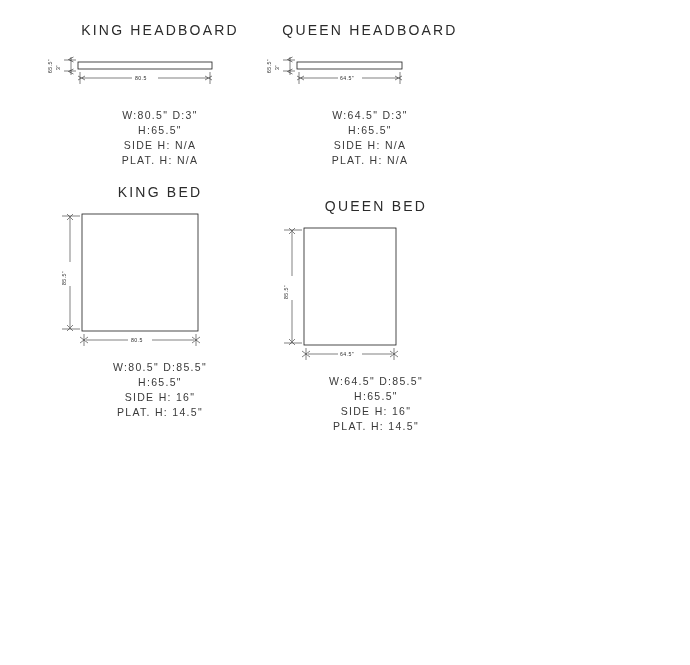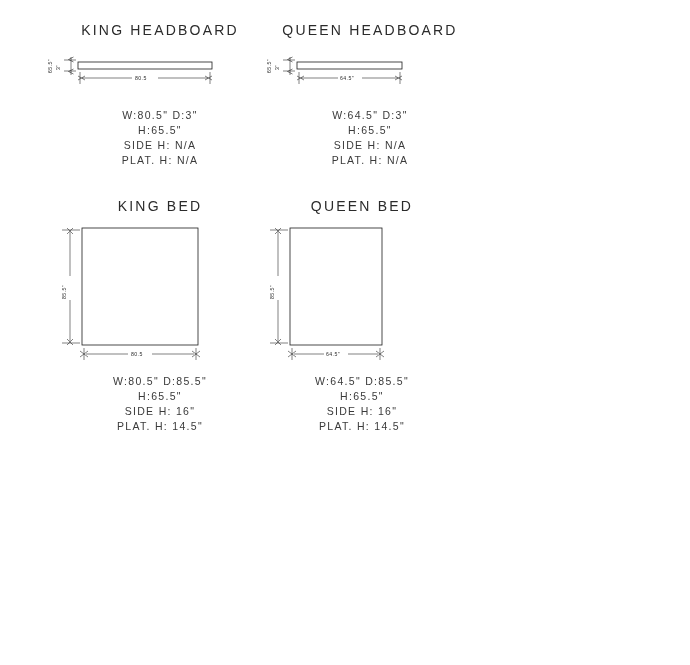--- a/index.html
+++ b/index.html
@@ -156,21 +156,21 @@
     </div>
 
     <div class="specs" style="top:86px; position:absolute; width:240px;">
       <div>W:64.5" D:3"</div>
       <div>H:65.5"</div>
       <div>Side H: N/A</div>
       <div>Plat. H: N/A</div>
     </div>
   </div>
 
-  <div class="item" style="left:40px; top:198px; width:240px;">
+  <div class="item" style="left:40px; top:184px; width:240px;">
     <div class="item-title" style="width:240px;">King Bed</div>
 
     <div class="drawing" style="left:0px; top:22px;">
       <svg width="240" height="142" viewBox="0 0 240 142">
 
         <rect class="box" x="42" y="8" width="116" height="117"></rect>
 
         <line class="ln-thin" x1="22" y1="10" x2="40" y2="10"></line>
         <line class="ln-thin" x1="22" y1="123" x2="40" y2="123"></line>
         <line class="ln-thin" x1="30" y1="12" x2="30" y2="121"></line>
@@ -194,21 +194,21 @@
     </div>
 
     <div class="specs" style="top:176px; position:absolute; width:240px;">
       <div>W:80.5" D:85.5"</div>
       <div>H:65.5"</div>
       <div>Side H: 16"</div>
       <div>Plat. H: 14.5"</div>
     </div>
   </div>
 
-  <div class="item" style="left:242px; top:198px; width:240px;">
+  <div class="item" style="left:256px; top:198px; width:240px;">
     <div class="item-title" style="width:240px;">Queen Bed</div>
 
     <div class="drawing" style="left:0px; top:22px;">
       <svg width="240" height="142" viewBox="0 0 240 142">
         <rect class="box" x="48" y="8" width="92" height="117"></rect>
 
         <line class="ln-thin" x1="28" y1="10" x2="46" y2="10"></line>
         <line class="ln-thin" x1="28" y1="123" x2="46" y2="123"></line>
         <line class="ln-thin" x1="36" y1="12" x2="36" y2="121"></line>
         <line class="ln-thin" x1="33" y1="8" x2="39" y2="14"></line>

